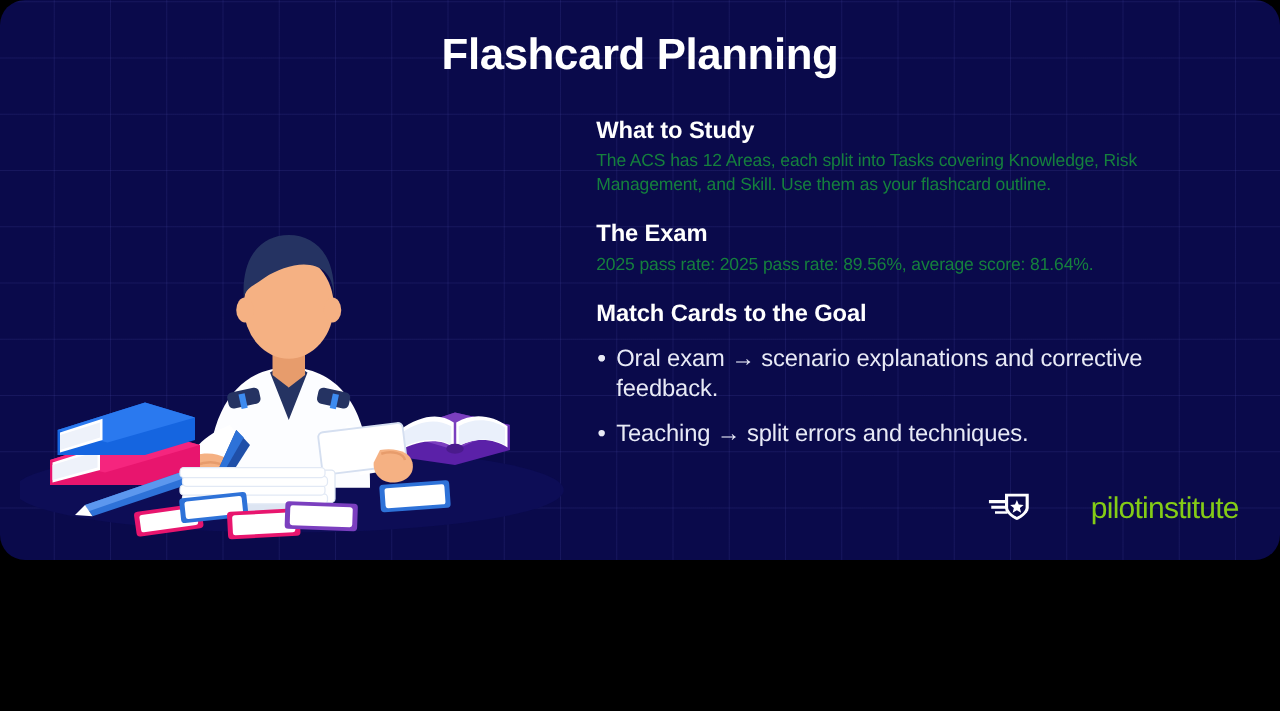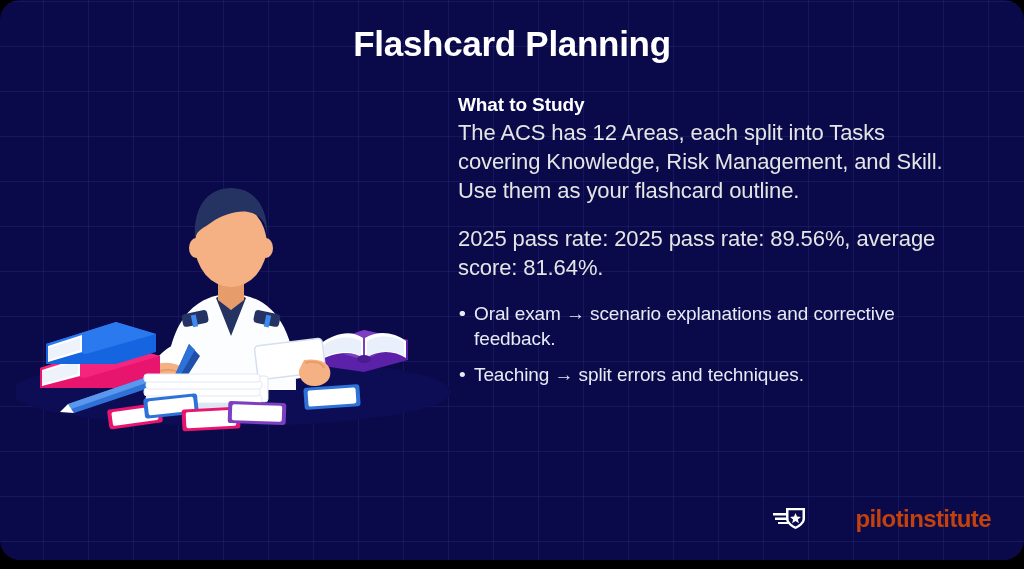--- a/index.html
+++ b/index.html
@@ -4,21 +4,21 @@
 <style>
   * { margin:0; padding:0; box-sizing:border-box; }
   html, body {
     width:1024px; height:569px;
     background:#000;
     font-family:"Liberation Sans", sans-serif;
     overflow:hidden;
   }
   #card {
     position:relative;
-    width:1024px; height:560px;
+    width:1024px; height:448px;
     background:#0a0a4b;
     border-radius:20px;
     overflow:hidden;
   }
   #grid {
     position:absolute; inset:0;
     background-image:
       linear-gradient(to right, rgba(90,90,190,0.16) 1px, transparent 1px),
       linear-gradient(to bottom, rgba(90,90,190,0.16) 1px, transparent 1px);
     background-size:45px 45px;
@@ -29,36 +29,36 @@
     position:absolute; top:24px; left:0; width:100%;
     text-align:center;
     color:#ffffff;
     font-size:35px;
     font-weight:bold;
     letter-spacing:-0.3px;
   }
   
   #content {
     position:absolute;
-    left:458px; top:93px;
+    left:477px; top:93px;
     width:500px;
   }
   .sec { margin-bottom:20px; }
   .sec:last-child { margin-bottom:0; }
   .h {
     color:#ffffff;
     font-size:19px;
     font-weight:bold;
     line-height:1.28;
     margin-bottom:2px;
     letter-spacing:-0.1px;
   }
   .p {
-    color:#e5e5e5;
-    font-size:22px;
+    color:#15803d;
+    font-size:14px;
     line-height:1.3;
     font-weight:400;
     letter-spacing:-0.1px;
   }
   .p + .p { margin-top:11px; }
   ul { list-style:none; margin-top:2px; }
   li {
     color:#e8eaf6;
     font-size:19px;
     line-height:1.3;
@@ -71,21 +71,21 @@
   li .bul {
     position:absolute; left:1px; top:0;
     color:#e8eaf6;
   }
   
   #logo {
     position:absolute; right:33px; bottom:26px;
     display:flex; align-items:center; gap:9px;
   }
   #logo .word {
-    color:#c2410c; font-size:24px; font-weight:bold; letter-spacing:-0.6px;padding-left:37px;
+    color:#84cc16; font-size:24px; font-weight:normal; letter-spacing:-0.6px;padding-left:37px;
   }
   
   #illus { position:absolute; left:16px; top:160px; width:440px; height:280px; }
 </style>
 </head>
 <body>
 
 <div id="card">
 
   <div id="grid"></div>
@@ -190,24 +190,26 @@
   </div>
 
   <div id="content">
 
     <div class="sec">
       <div class="h">What to Study</div>
       <div class="p">The ACS has 12 Areas, each split into Tasks covering Knowledge, Risk Management, and Skill. Use them as your flashcard outline.</div>
     </div>
 
     <div class="sec">
+      <div class="h">The Exam</div>
       <div class="p">2025 pass rate: 2025 pass rate: 89.56%, average score: 81.64%.</div>
     </div>
 
     <div class="sec">
+      <div class="h">Match Cards to the Goal</div>
       <ul>
         <li>
           <span class="bul">•</span>
         </li>
         <li>
           <span class="bul">•</span>
           <span>Oral exam → scenario explanations and corrective feedback.</span>
         </li>
         <li>
           <span class="bul">•</span>

